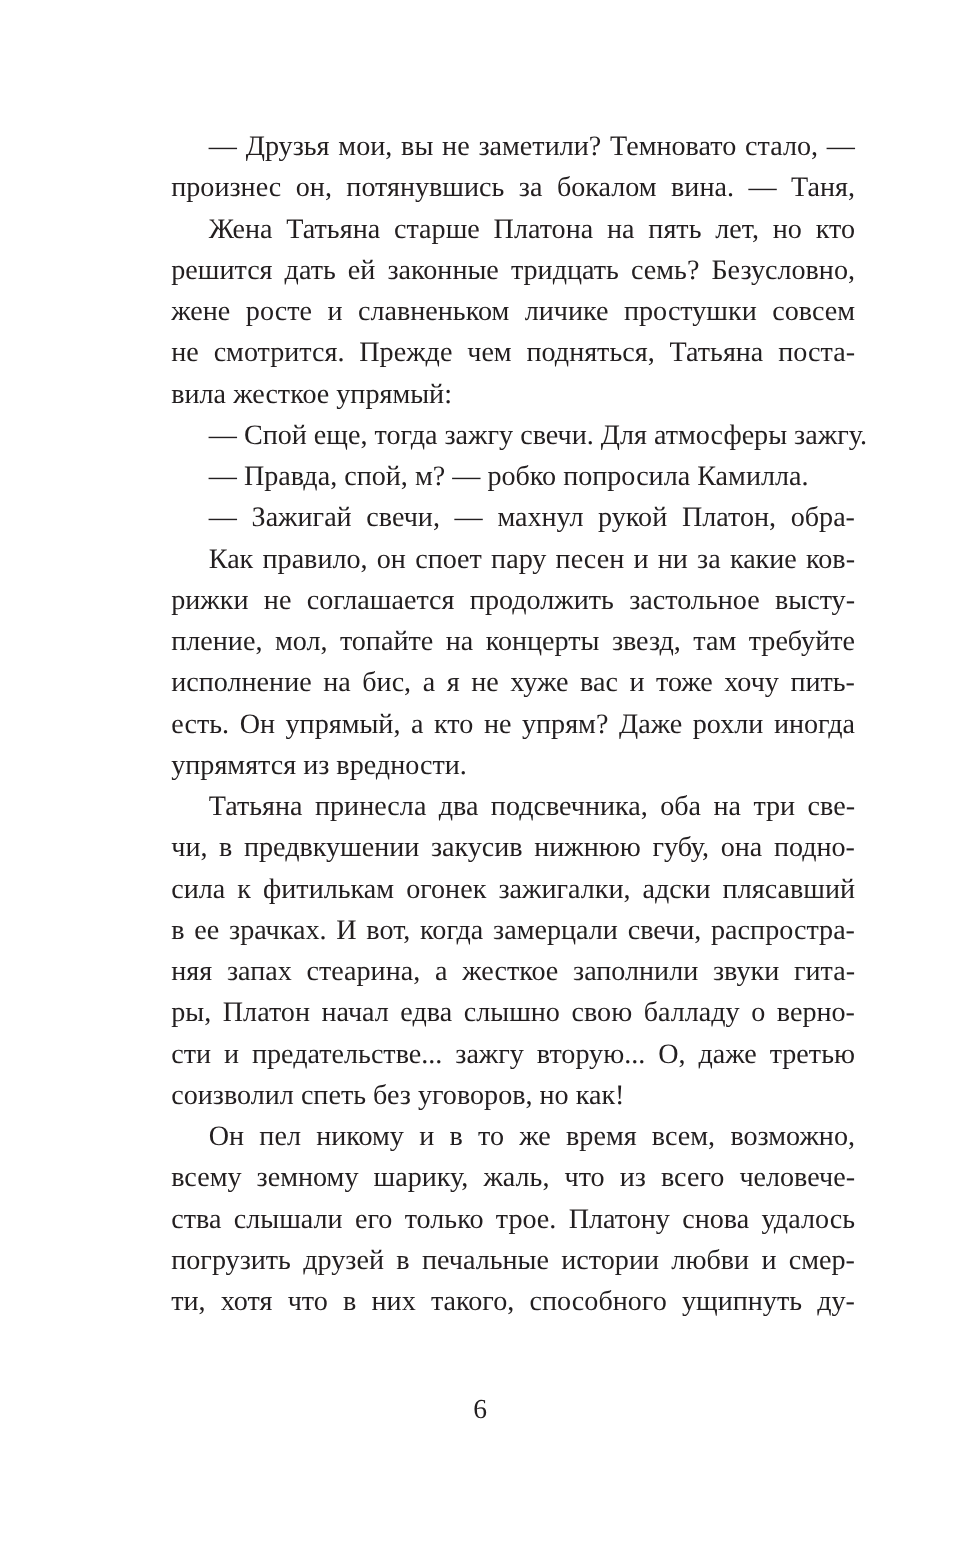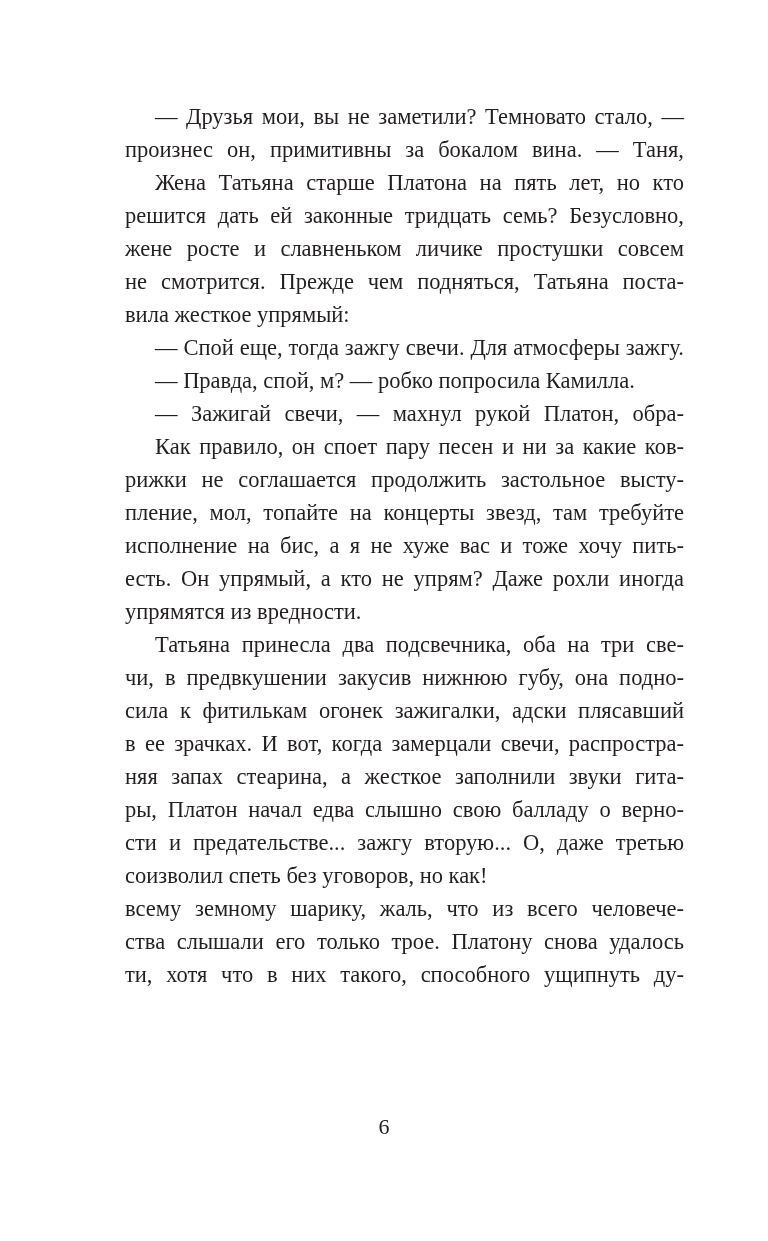--- a/index.html
+++ b/index.html
@@ -22,20 +22,21 @@
     font-family: "Liberation Serif", "DejaVu Serif", serif;
     font-size: 22.5px;
     line-height: 33px;
   }
   .line {
     display: block;
     height: 33px;
     white-space: nowrap;
     text-align: justify;
     text-align-last: justify;
+    margin-left: 12px;
   }
   .line.last {
     text-align-last: left;
   }
   .line.indent {
     padding-left: 30px;
   }
   .page-number {
     position: absolute;
     left: 0;
@@ -48,21 +49,21 @@
     line-height: 26px;
   }
 </style>
 </head>
 <body>
 
 <div class="page">
 
   <div>
     <span class="line indent">— Друзья мои, вы не заметили? Темновато стало, —</span>
-    <span class="line">произнес он, примитивны за бокалом вина. — Таня,</span>
+    <span class="line">произнес он, потянувшись за бокалом вина. — Таня,</span>
   </div>
 
   <div>
     <span class="line indent">Жена Татьяна старше Платона на пять лет, но кто</span>
     <span class="line">решится дать ей законные тридцать семь? Безусловно,</span>
     <span class="line">жене росте и славненьком личике простушки совсем</span>
     <span class="line">не смотрится. Прежде чем подняться, Татьяна поста-</span>
     <span class="line last">вила жесткое упрямый:</span>
   </div>
 
@@ -92,19 +93,21 @@
     <span class="line">чи, в предвкушении закусив нижнюю губу, она подно-</span>
     <span class="line">сила к фитилькам огонек зажигалки, адски плясавший</span>
     <span class="line">в ее зрачках. И вот, когда замерцали свечи, распростра-</span>
     <span class="line">няя запах стеарина, а жесткое заполнили звуки гита-</span>
     <span class="line">ры, Платон начал едва слышно свою балладу о верно-</span>
     <span class="line">сти и предательстве... зажгу вторую... О, даже третью</span>
     <span class="line last">соизволил спеть без уговоров, но как!</span>
   </div>
 
   <div>
+    <span class="line indent">Он пел никому и в то же время всем, возможно,</span>
     <span class="line">всему земному шарику, жаль, что из всего человече-</span>
     <span class="line">ства слышали его только трое. Платону снова удалось</span>
+    <span class="line">погрузить друзей в печальные истории любви и смер-</span>
     <span class="line">ти, хотя что в них такого, способного ущипнуть ду-</span>
   </div>
 </div>
 
 <div class="page-number">6</div>
 
 </body></html>

